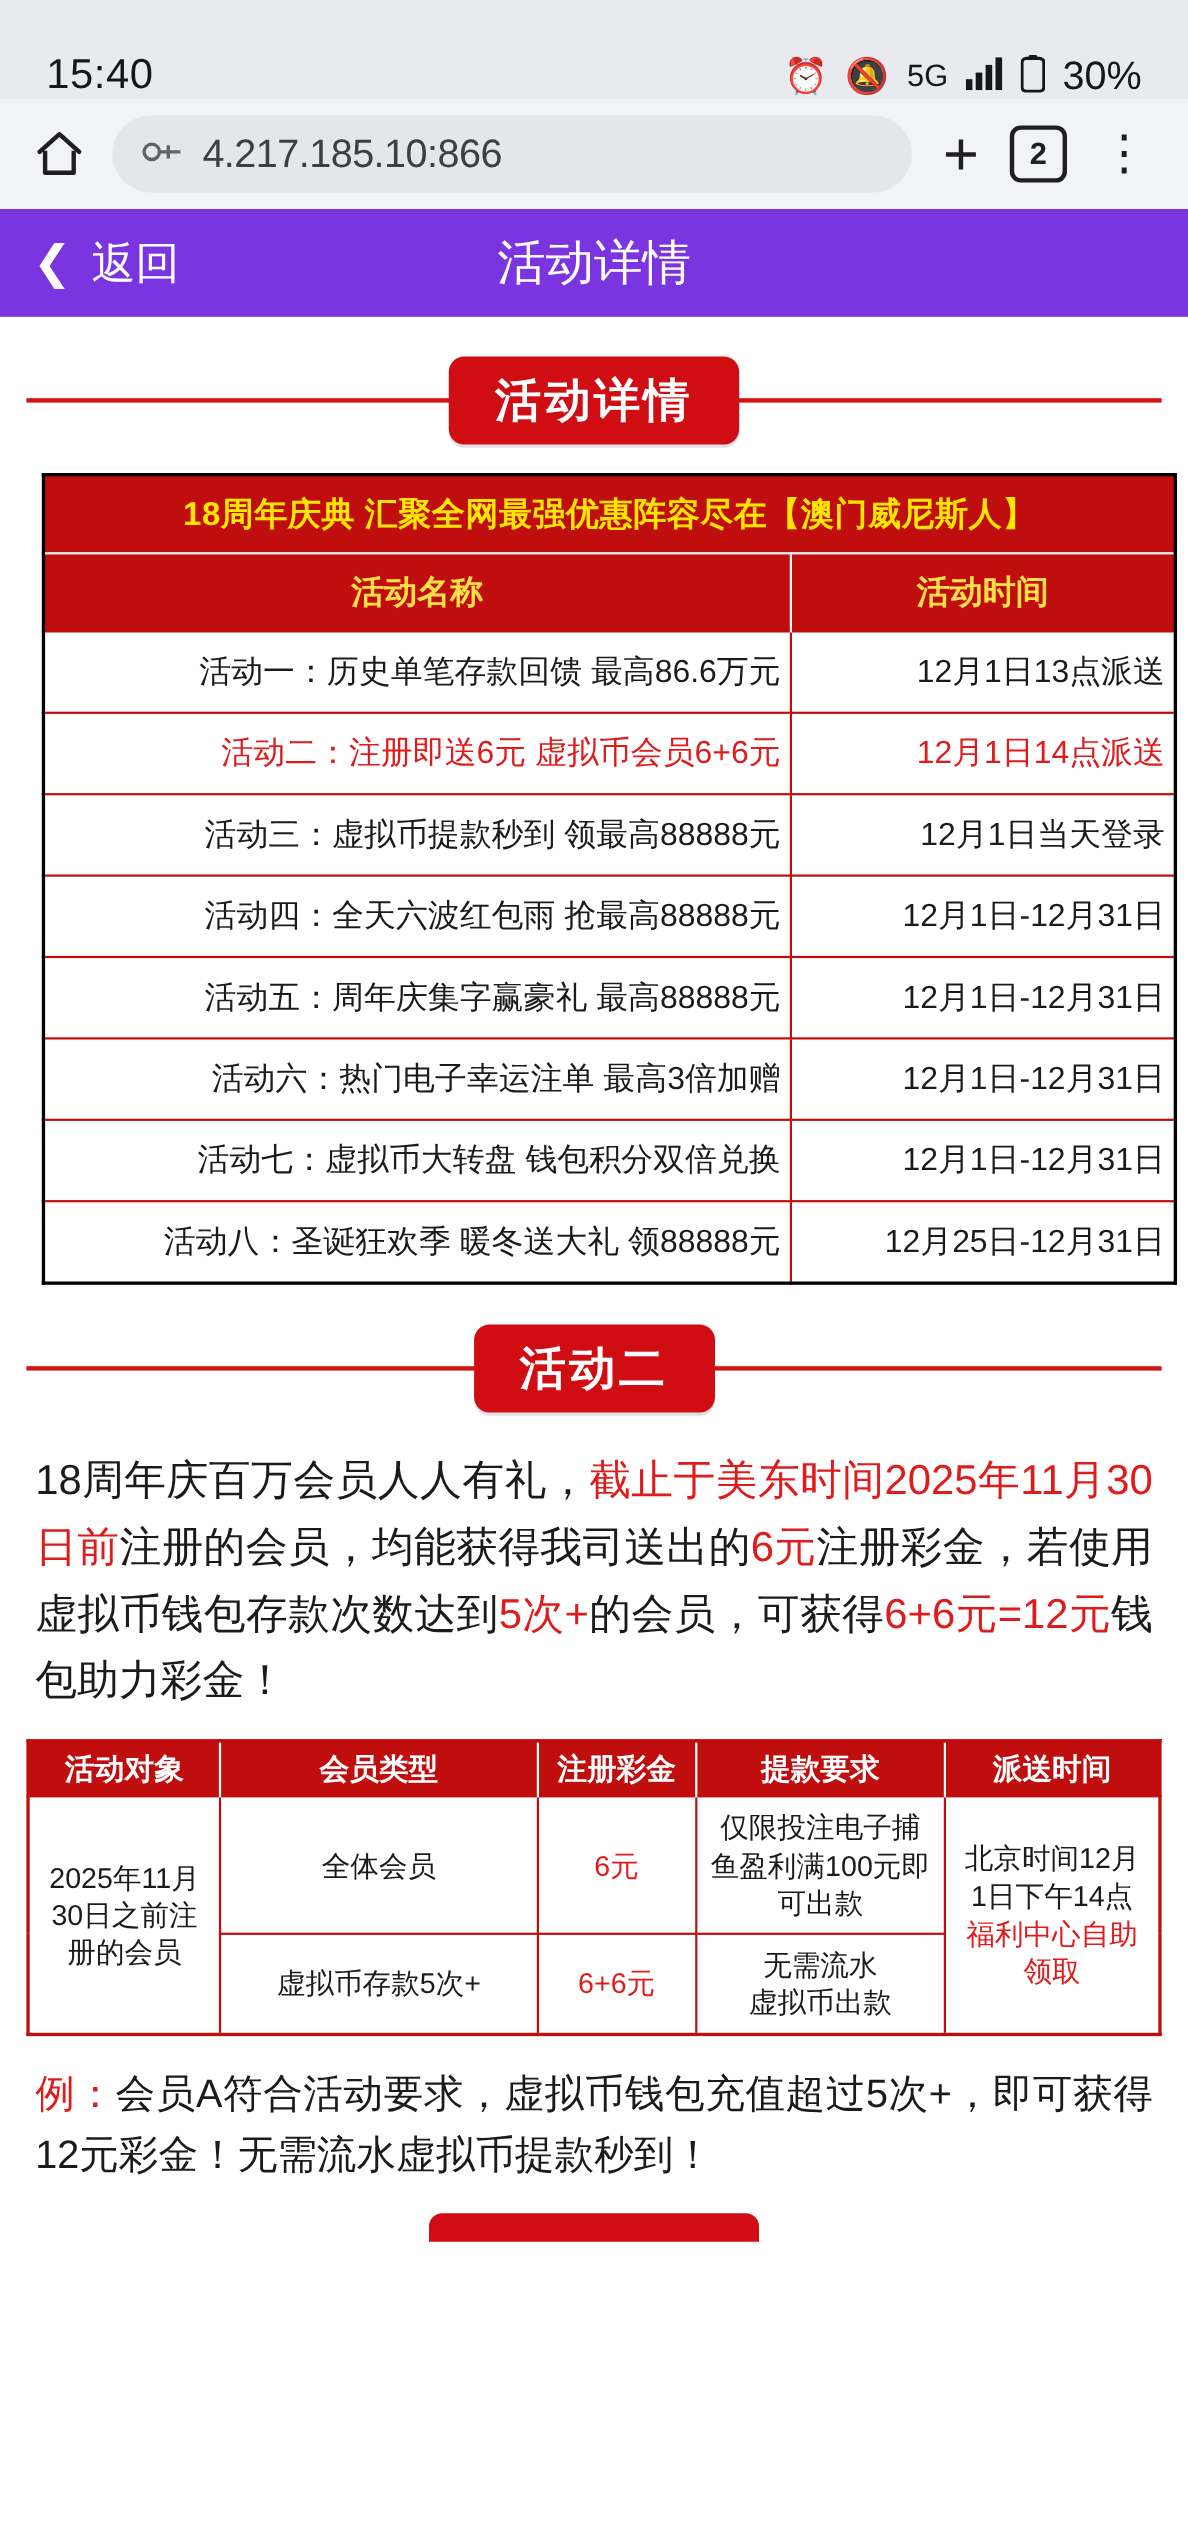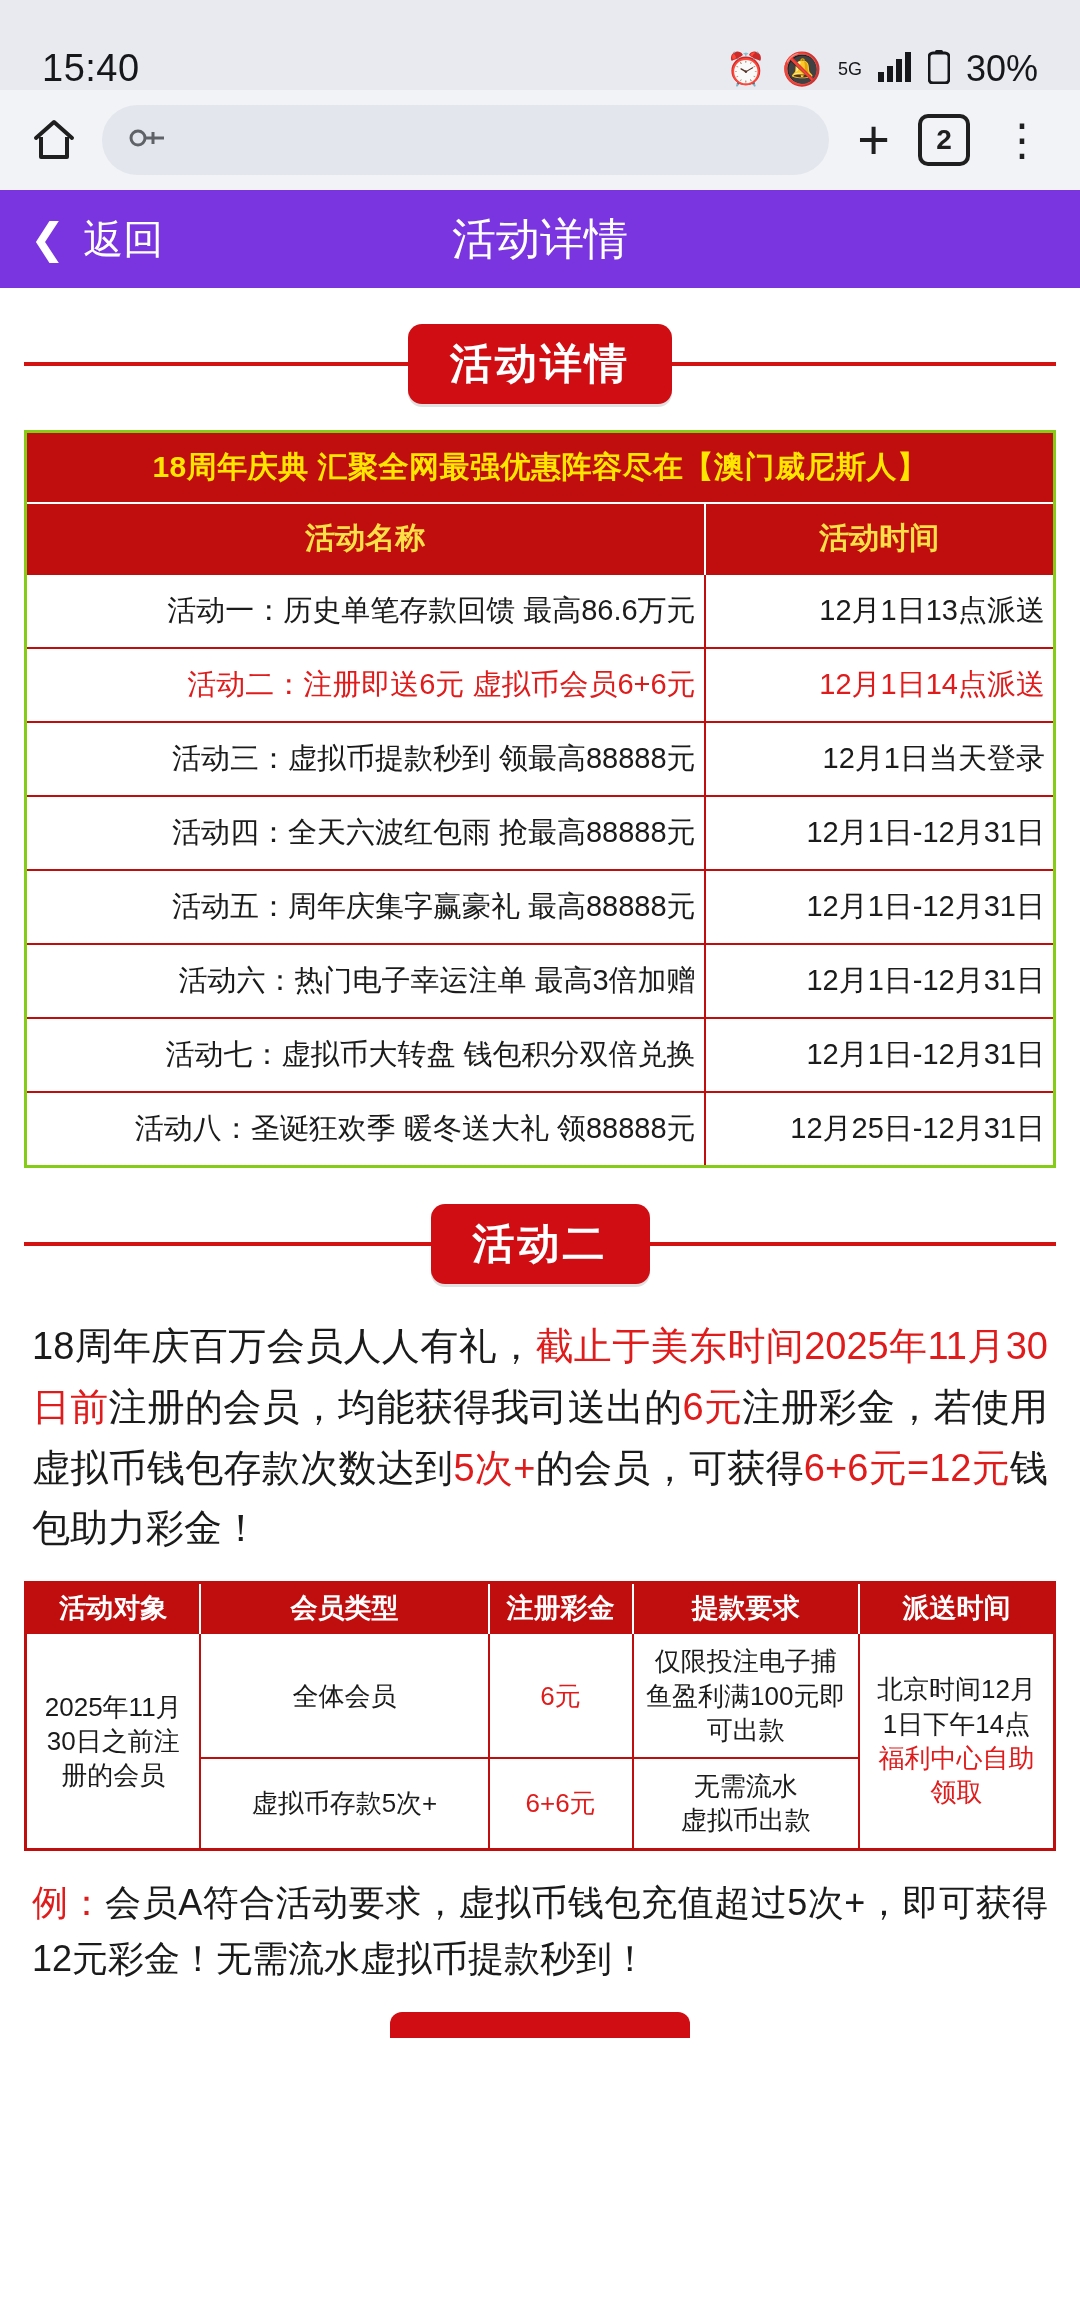--- a/index.html
+++ b/index.html
@@ -17,21 +17,21 @@
     background: #e8eaf0;
     display: flex;
     align-items: flex-end;
     justify-content: space-between;
     padding: 0 42px;
   }
   .status-time { font-size: 38px; color: #15171a; letter-spacing: 0.5px; }
   .status-right { display: flex; align-items: center; gap: 16px; }
   .status-right .ico { font-size: 32px; color: #15171a; line-height: 1; }
   .status-batt { font-size: 36px; color: #15171a; }
-  .net-5g { font-size: 18px; color:#15171a; }
+  .net-5g { font-size: 28px; color:#15171a; }
 
   
   .browser-bar {
     height: 100px;
     background: #f1f3f7;
     display: flex;
     align-items: center;
     padding: 0 28px;
     gap: 22px;
   }
@@ -112,21 +112,21 @@
     font-size: 38px;
     line-height: 1.6;
     color: #1b1b1b;
     padding: 6px 8px 10px 8px;
     text-align: justify;
   }
   .red { color: #e01b1b; }
 
   
   table { border-collapse: collapse; width: 100%; }
-  .tbl1 { margin: 14px 0 10px 0; border: 3px solid #84cc16; }
+  .tbl1 { margin: 14px 0 10px 14px; border: 3px solid #000000; }
   .tbl1 .title-row td {
     background: #c00d0d;
     color: #ffe600;
     font-size: 30px;
     font-weight: 700;
     text-align: center;
     padding: 14px 8px;
     letter-spacing: 0.5px;
   }
   .tbl1 .head-row td {
@@ -224,20 +224,21 @@
   </span>
 
   <div class="url-pill">
     <span>
       <svg width="38" height="30" viewBox="0 0 38 30" aria-hidden="true">
         <circle cx="10" cy="15" r="7" fill="none" stroke="#5f6368" stroke-width="3"></circle>
         <line x1="18" y1="15" x2="36" y2="15" stroke="#5f6368" stroke-width="3"></line>
         <line x1="25" y1="9" x2="25" y2="21" stroke="#5f6368" stroke-width="3"></line>
       </svg>
     </span>
+    <span class="url-text" title="4.217.185.10:866">4.217.185.10:866</span>
   </div>
 
   <span class="plus-btn">+</span>
   <span class="tabs-btn">2</span>
   <span class="menu-btn">⋮</span>
 </div>
 
 <div class="page-header">
   <div class="back-wrap">
     <span class="back-chevron">❮</span>

